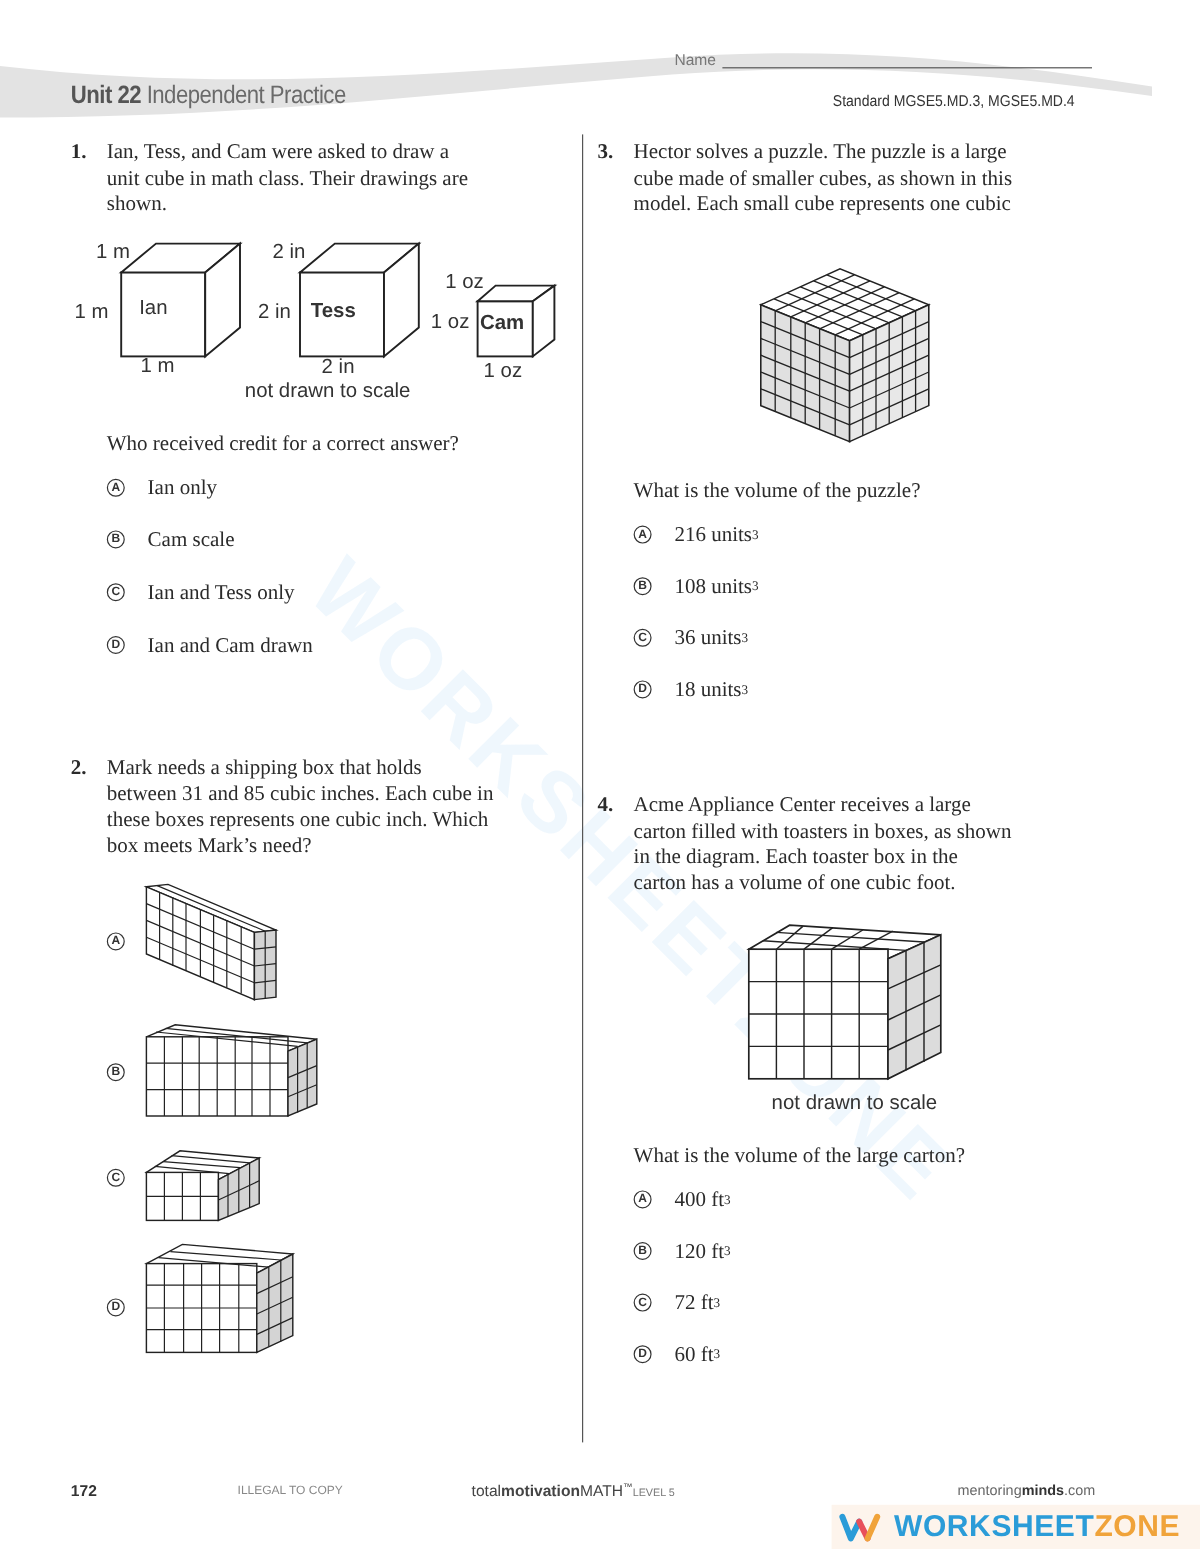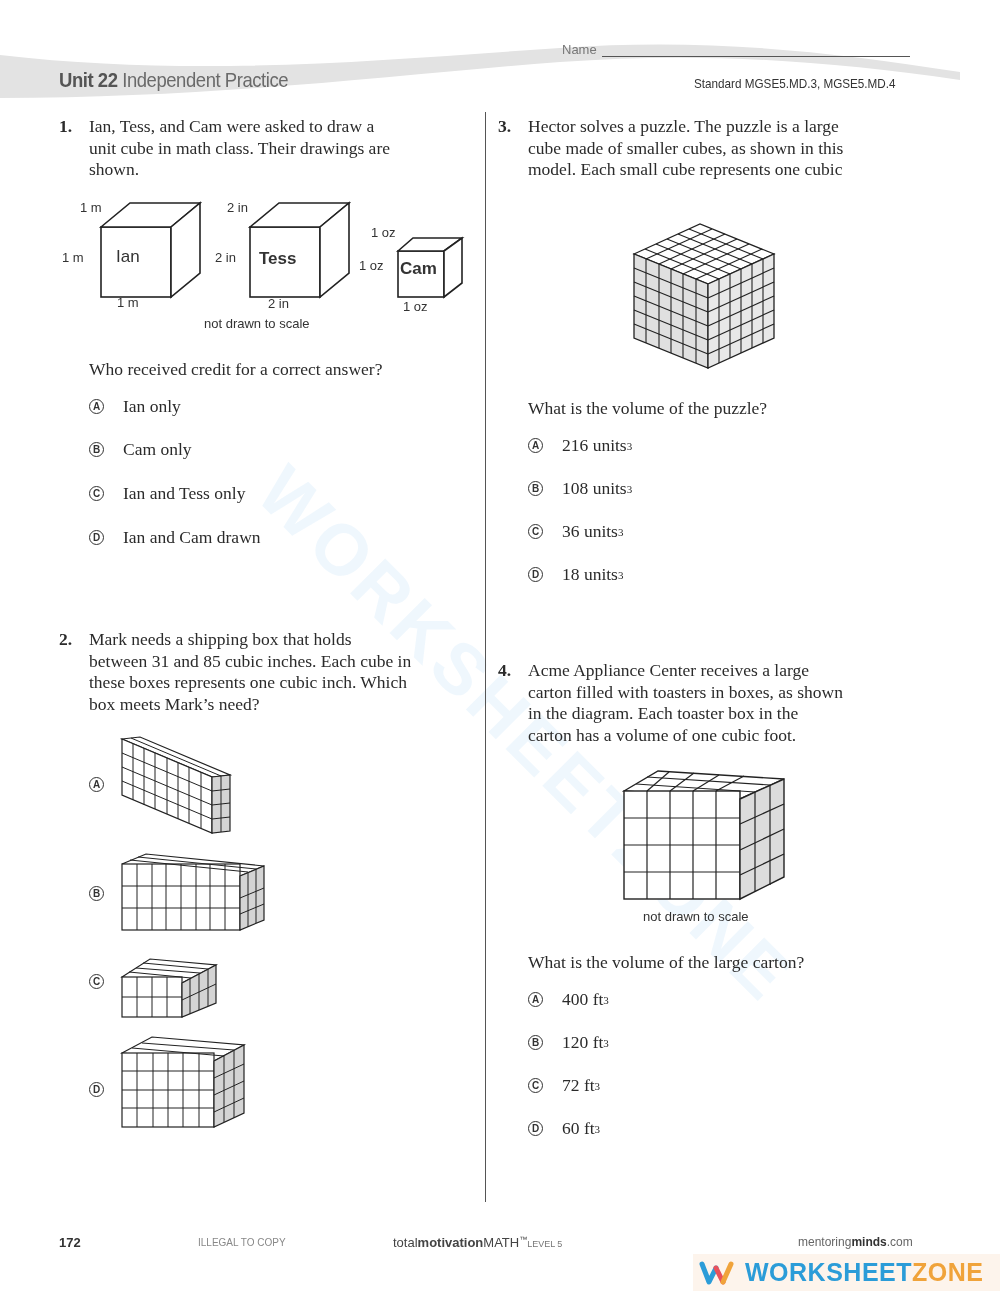--- a/index.html
+++ b/index.html
@@ -13,21 +13,21 @@
   .unit-title b { color:#555; font-weight:bold; }
   .standard { left:694px; top:76px; font-size:13px; color:#333; transform:scaleX(0.9); transform-origin:left; }
   .divider { left:485px; top:112px; width:1px; height:1090px; background:#555; }
   .q { font-size:17.5px; line-height:21.7px; }
   .qnum { position:absolute; font-weight:bold; }
   .qtext { position:absolute; }
   .prompt { font-size:17.5px; }
   .opt { position:absolute; font-size:17.5px; display:flex; align-items:center; }
   .bubble { display:inline-flex; width:13px; height:13px; border:1.3px solid #333; border-radius:50%; font-family:"Liberation Sans", sans-serif; font-size:10px; font-weight:bold; align-items:center; justify-content:center; margin-right:19px; color:#333; }
   .opt sup { font-size:11px; }
-  .lbl { position:absolute; font-family:"Liberation Sans", sans-serif; font-size:13px; color:#333; }
+  .lbl { position:absolute; font-family:"Liberation Sans", sans-serif; font-size:17px; color:#333; }
   .footer { font-family:"Liberation Sans", sans-serif; color:#444; }
   .wz-logo { left:693px; top:1254px; width:307px; height:37px; background:#fdf4ec; display:flex; align-items:center; }
   .wz-text { font-family:"Liberation Sans", sans-serif; font-weight:bold; font-size:25px; letter-spacing:0.5px; }
   .watermark { left:300px; top:450px; font-family:"Liberation Sans", sans-serif; font-weight:bold; font-size:72px; color:rgba(120,190,235,0.12); transform:rotate(45deg); transform-origin:left top; white-space:nowrap; letter-spacing:4px; }
 </style>
 </head>
 <body>
 
 <svg class="swoosh" viewBox="0 0 1000 110">
   <path d="M0,55 C200,78 380,60 560,48 C700,38 820,50 960,72 L960,80 C820,60 700,52 560,62 C400,74 220,98 0,98 Z" fill="#e3e3e3"></path>
@@ -87,21 +87,21 @@
   <div class="lbl" style="left:204px;top:316px;">not drawn to scale</div>
 
   <div class="abs prompt" style="left:89px;top:359px;">Who received credit for a correct answer?</div>
 
   <div class="opt" style="left:89px;top:396px;">
       <span class="bubble">A</span>
       <span>Ian only</span>
     </div>
   <div class="opt" style="left:89px;top:439px;">
       <span class="bubble">B</span>
-      <span>Cam only</span>
+      <span>Cam scale</span>
     </div>
   <div class="opt" style="left:89px;top:483px;">
       <span class="bubble">C</span>
       <span>Ian and Tess only</span>
     </div>
   <div class="opt" style="left:89px;top:527px;">
       <span class="bubble">D</span>
       <span>Ian and Cam drawn</span>
     </div>
 </section>

